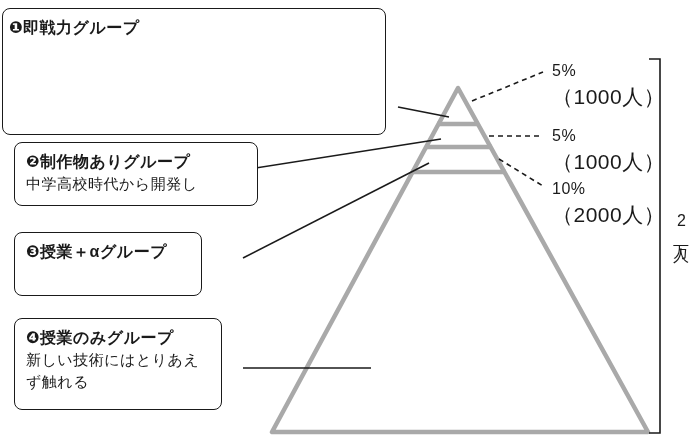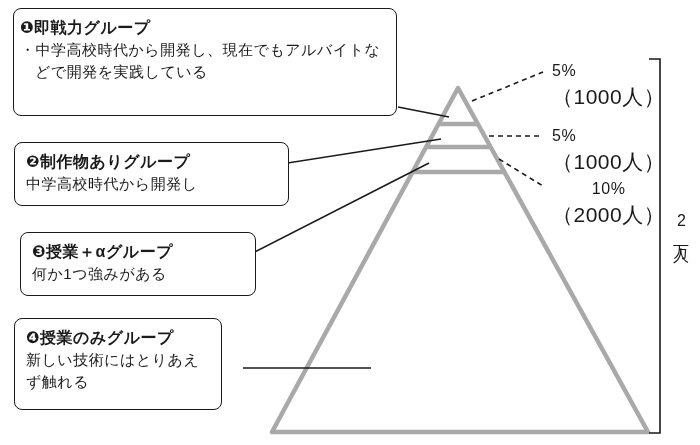--- a/index.html
+++ b/index.html
@@ -16,31 +16,31 @@
     position:absolute;
     background:#fff;
     border:1.6px solid #1a1a1a;
     border-radius:8px;
     padding:8px 11px;
   }
   .box-title { font-weight:bold; font-size:16px; line-height:1.35; letter-spacing:0.5px; }
   .box-line  { font-size:15px; line-height:1.5; letter-spacing:0.5px; }
   .bullet    { padding-left:1em; text-indent:-1em; }
 
-  .box1 { left:13px;  top:8px;   width:384px; height:108px;padding-left:6px; }
-  .box2 { left:14px;  top:142px; width:275px; height:64px; }
-  .box3 { left:20px;  top:232px; width:236px; height:64px; }
+  .box1 { left:2px;  top:8px;   width:384px; height:127px;padding-left:6px; }
+  .box2 { left:14px;  top:142px; width:244px; height:64px; }
+  .box3 { left:14px;  top:232px; width:188px; height:64px; }
   .box4 { left:14px;  top:318px; width:208px; height:92px; }
 
   .tier-label { position:absolute; font-size:16px; line-height:1.4; letter-spacing:0.5px; }
   .tier-label .pct { font-size:16px; }
   .tier-label .cnt { font-size:21px; }
   .label1 { left:552px; top:60px; }
   .label2 { left:552px; top:125px; }
-  .label3 { left:552px; top:178px;text-align:center; }
+  .label3 { left:552px; top:178px; }
 
   .total-label {
     position:absolute;
     left:670px; top:212px;
     writing-mode:vertical-rl;
     text-orientation:upright;
     font-size:16px;
     letter-spacing:3px;
     height:110px;
   }
@@ -64,31 +64,29 @@
     <line x1="398" y1="107" x2="449" y2="117" stroke="#1a1a1a" stroke-width="1.6"></line>
     <line x1="243" y1="170" x2="441" y2="139" stroke="#1a1a1a" stroke-width="1.6"></line>
     <line x1="243" y1="258" x2="429" y2="163" stroke="#1a1a1a" stroke-width="1.6"></line>
     <line x1="243" y1="368" x2="371" y2="368" stroke="#1a1a1a" stroke-width="1.6"></line>
 
     <path d="M649,59 L660,59 L660,433 L649,433" fill="none" stroke="#1a1a1a" stroke-width="1.6"></path>
   </svg>
 
   <div class="box box1">
     <div class="box-title">❶即戦力グループ</div>
-    <div class="box-line bullet">・中学高校時代から開発し、現在でもアルバイトなどで開発を実践している</div>
   </div>
 
   <div class="box box2">
     <div class="box-title">❷制作物ありグループ</div>
     <div class="box-line">中学高校時代から開発し</div>
   </div>
 
   <div class="box box3">
     <div class="box-title">❸授業＋αグループ</div>
-    <div class="box-line">何か1つ強みがある</div>
   </div>
 
   <div class="box box4">
     <div class="box-title">❹授業のみグループ</div>
     <div class="box-line">新しい技術にはとりあえず触れる</div>
   </div>
 
   <div class="tier-label label1">
     <div class="pct">5%</div>
     <div class="cnt">（1000人）</div>

